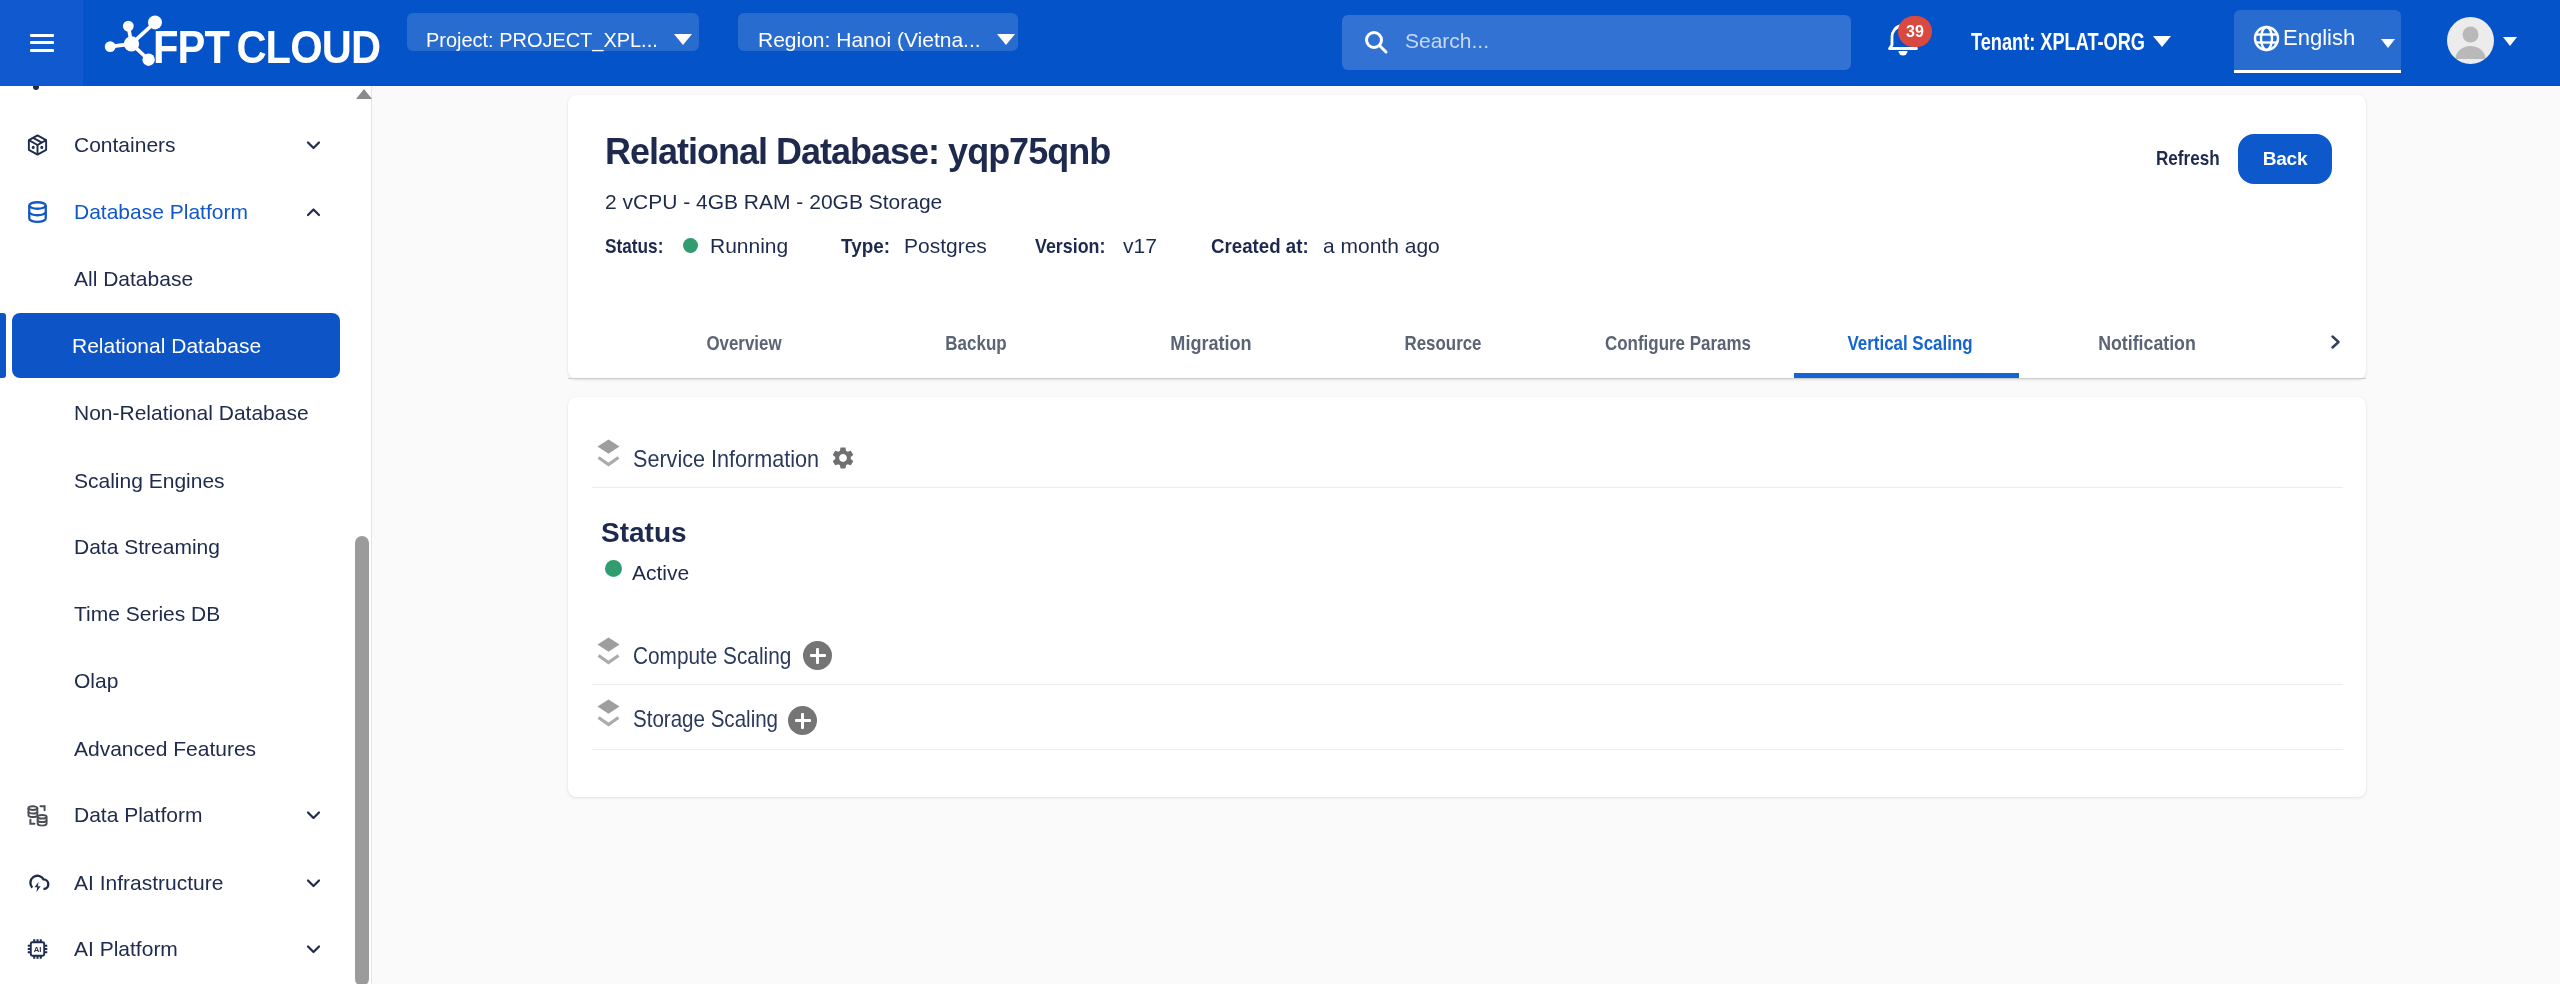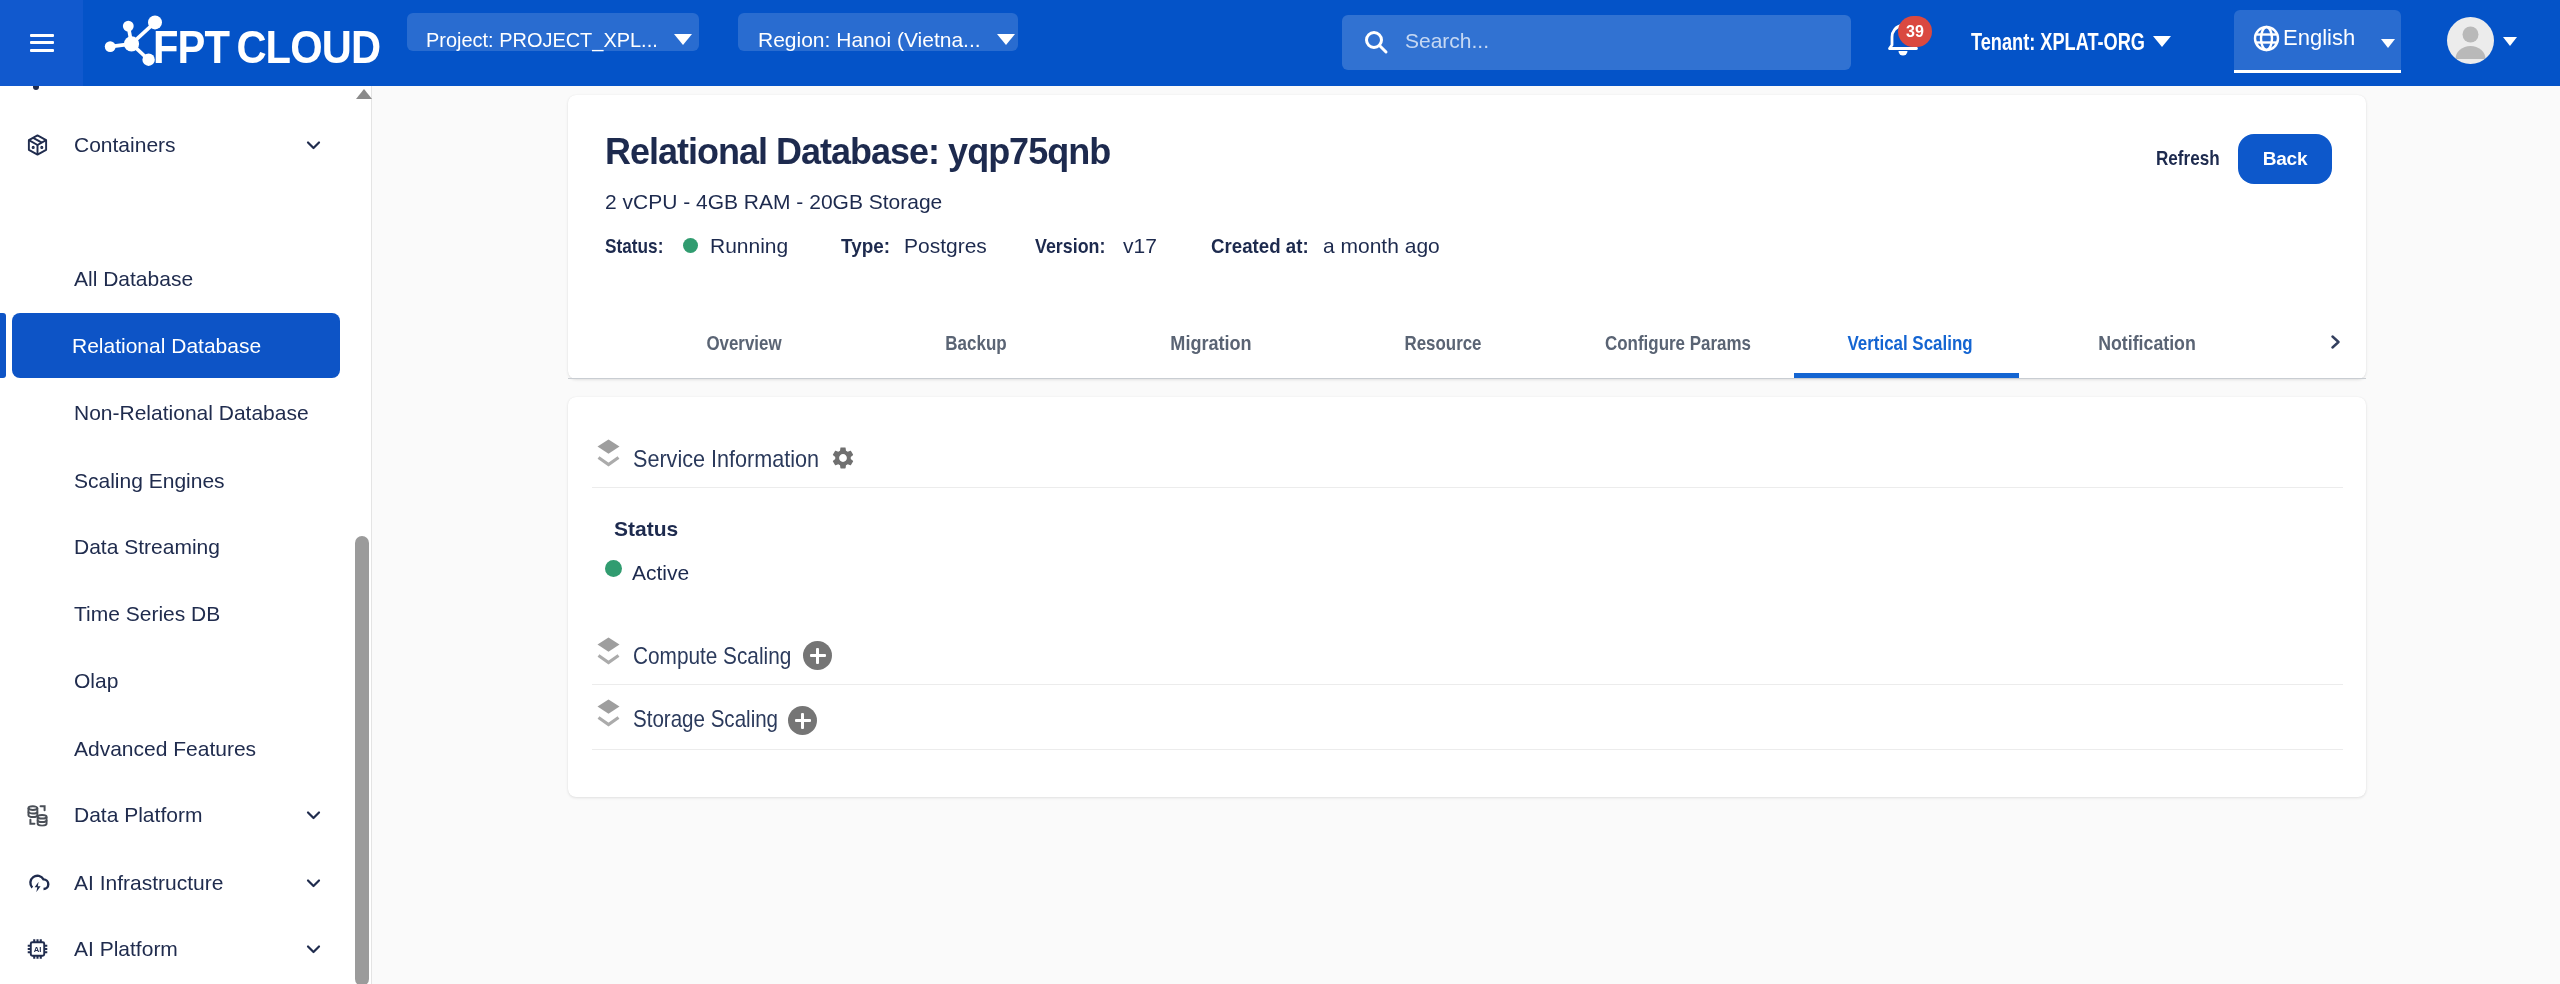--- a/index.html
+++ b/index.html
@@ -134,20 +134,31 @@
       <path d="M12 2 L21 7 L21 17 L12 22 L3 17 L3 7 Z"></path>
       <path d="M3 7 L12 12 L21 7"></path>
       <path d="M12 12 L12 22"></path>
       <path d="M7.5 4.5 L16.5 9.5"></path>
       <circle cx="7.5" cy="14.5" r="0.6" fill="#202c4e"></circle>
       <circle cx="16.5" cy="14.5" r="0.6" fill="#202c4e"></circle>
     </svg>
     <span class="txt">Containers</span>
     <svg class="chev" viewBox="0 0 17 17" fill="none" stroke="#202c4e" stroke-width="2.2" stroke-linecap="round" stroke-linejoin="round">
         <path d="M3 6 L8.5 11.5 L14 6"></path>
+      </svg>
+  </div>
+  <div class="mi" style="top:94px">
+    <svg class="icon" viewBox="0 0 24 24" fill="none" stroke="#1157c9" stroke-width="2.4">
+      <ellipse cx="12" cy="5.2" rx="8.6" ry="3.4"></ellipse>
+      <path d="M3.4 5.2 L3.4 18.8 A 8.6 3.4 0 0 0 20.6 18.8 L20.6 5.2"></path>
+      <path d="M3.4 12 A 8.6 3.4 0 0 0 20.6 12"></path>
+    </svg>
+    <span class="txt blue">Database Platform</span>
+    <svg class="chev" viewBox="0 0 17 17" fill="none" stroke="#202c4e" stroke-width="2.2" stroke-linecap="round" stroke-linejoin="round">
+        <path d="M3 11.5 L8.5 6 L14 11.5"></path>
       </svg>
   </div>
   <div class="mi" style="top:161px">
       <span class="txt">All Database</span>
     </div>
   <div id="selaccent"></div>
   <div id="selrow"></div>
   <div class="mi" style="top:228px">
       <span class="txt white" style="left:72px">Relational Database</span>
     </div>
@@ -254,21 +265,21 @@
 <div id="card2" class="card">
   <svg class="layers" style="top:42px" viewBox="0 0 23 29">
     <path d="M11.5 0.5 L22.5 7.6 L11.5 14.7 L0.5 7.6 Z" fill="#9e9e9e"></path>
     <path d="M1.5 18.5 L11.5 25.5 L21.5 18.5" fill="none" stroke="#ababab" stroke-width="3.2"></path>
   </svg>
   <div class="sechead" style="top:48px;transform:scaleX(0.90);" id="svchead">Service Information</div>
   <svg class="abs" style="left:262px;top:48px" width="26" height="26" viewBox="0 0 24 24">
       <path fill="#707070" d="M19.14 12.94c.04-.3.06-.61.06-.94 0-.32-.02-.64-.07-.94l2.03-1.58c.18-.14.23-.41.12-.61l-1.92-3.32c-.12-.22-.37-.29-.59-.22l-2.39.96c-.5-.38-1.03-.7-1.62-.94l-.36-2.54c-.04-.24-.24-.41-.48-.41h-3.84c-.24 0-.43.17-.47.41l-.36 2.54c-.59.24-1.13.57-1.62.94l-2.39-.96c-.22-.08-.47 0-.59.22L2.74 8.87c-.12.21-.08.47.12.61l2.03 1.58c-.05.3-.09.63-.09.94s.02.64.07.94l-2.03 1.58c-.18.14-.23.41-.12.61l1.92 3.32c.12.22.37.29.59.22l2.39-.96c.5.38 1.03.7 1.62.94l.36 2.54c.05.24.24.41.48.41h3.84c.24 0 .44-.17.47-.41l.36-2.54c.59-.24 1.13-.56 1.62-.94l2.39.96c.22.08.47 0 .59-.22l1.92-3.32c.12-.22.07-.47-.12-.61l-2.01-1.58zM12 15.6c-1.98 0-3.6-1.62-3.6-3.6s1.62-3.6 3.6-3.6 3.6 1.62 3.6 3.6-1.62 3.6-3.6 3.6z"></path>
     </svg>
   <div class="divider" style="top:90px"></div>
-  <div class="abs" style="left:46px;top:120px;font-size:21px;font-weight:bold;color:#1d2a4e;">Status</div>
+  <div class="abs" style="left:33px;top:120px;font-size:28px;font-weight:bold;color:#1d2a4e;">Status</div>
   <div class="dot" style="left:37px;top:163px;width:17px;height:17px;"></div>
   <div class="abs" style="left:64px;top:164px;font-size:21px;color:#1d2a4e;">Active</div>
   <svg class="layers" style="top:240px" viewBox="0 0 23 29">
     <path d="M11.5 0.5 L22.5 7.6 L11.5 14.7 L0.5 7.6 Z" fill="#9e9e9e"></path>
     <path d="M1.5 18.5 L11.5 25.5 L21.5 18.5" fill="none" stroke="#ababab" stroke-width="3.2"></path>
   </svg>
   <div class="sechead" style="top:245px;transform:scaleX(0.866)">Compute Scaling</div>
   <div class="pluscirc" style="left:235px;top:244px"></div>
   <div class="divider" style="top:287px"></div>
   <svg class="layers" style="top:302px" viewBox="0 0 23 29">

